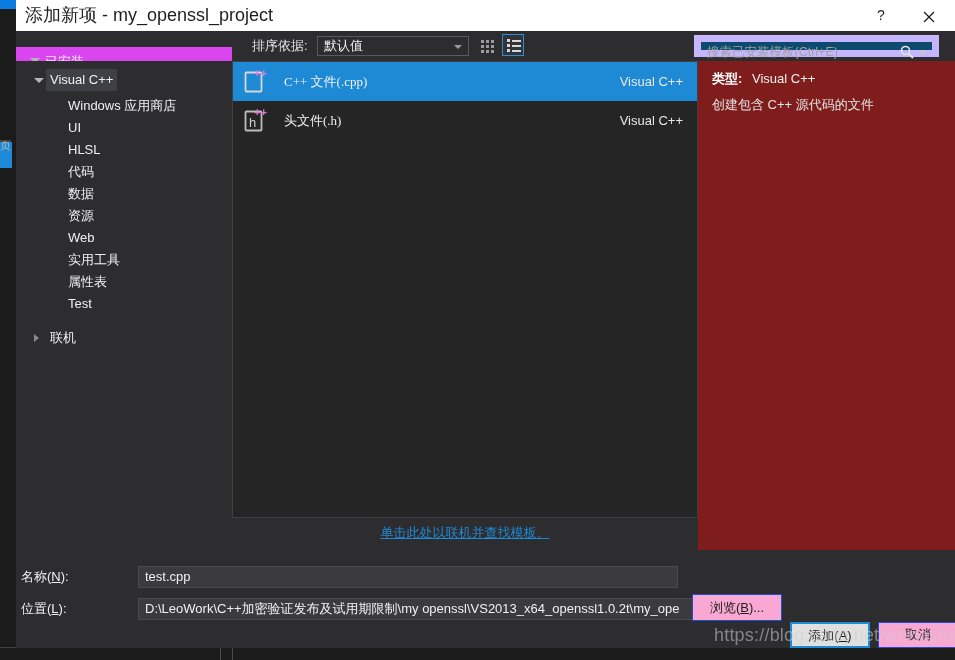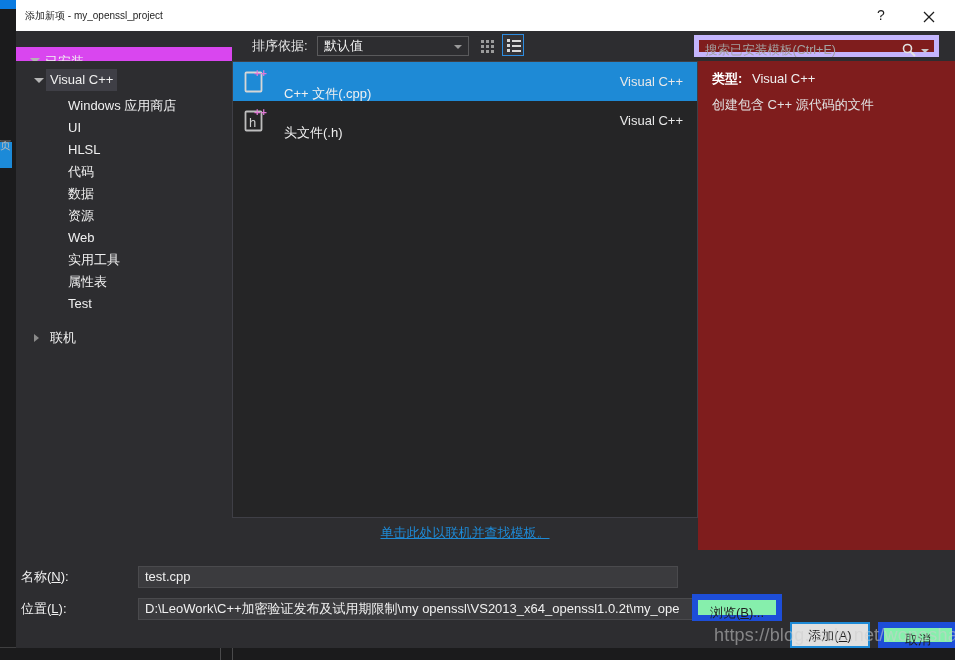--- a/index.html
+++ b/index.html
@@ -84,21 +84,21 @@
   #titlebar {
     position: absolute;
     left: 0; top: 0;
     width: 939px; height: 31px;
     background: #ffffff;
   }
   #title-text {
     position: absolute;
     left: 9px; top: 0;
     line-height: 31px;
-    font-size: 10px;
+    font-size: 18px;
     color: #1e1e1e;
     white-space: nowrap;
   }
   .title-btn {
     position: absolute;
     top: 0;
     width: 44px; height: 31px;
     line-height: 31px;
     text-align: center;
     color: #1e1e1e;
@@ -199,22 +199,22 @@
     background: #d8d8d8;
   }
   .listicon i.sq { width: 3px; height: 3px; left: 0; }
   .listicon i.ln { width: 9px; height: 2px; left: 5px; }
 
   
   #search-box {
     position: absolute;
     left: 678px; top: 4px;
     width: 245px; height: 22px;
-    background: #7f1d1d;
-    border: 5px solid #c4b5fd;
+    background: #0c4a6e;
+    border: 7px solid #c4b5fd;
     box-sizing: border-box;
   }
   #search-input {
     position: absolute;
     left: 6px; top: 0;
     width: 190px;
     line-height: 20px;
     font-size: 12.5px;
     color: #a3a3a3;
     white-space: nowrap;
@@ -301,25 +301,26 @@
     cursor: default;
   }
   .tmpl-row.selected { background: #1e8ad6; }
   .tmpl-icon {
     position: absolute;
     left: 9px; top: 6px;
     width: 28px; height: 28px;
   }
   .tmpl-name {
     position: absolute;
-    left: 51px; top: 12px;
+    left: 51px; top: 0;
     line-height: 39px;
     font-size: 13px;
     color: #f0f0f0;
     white-space: nowrap;
+    font-family: Liberation Serif, serif;
   }
   .tmpl-cat {
     position: absolute;
     right: 14px; top: 0;
     line-height: 39px;
     font-size: 13px;
     color: #e8e8e8;
     white-space: nowrap;
   }
   #online-link {
@@ -398,22 +399,22 @@
   #location-caret {
     position: absolute;
     right: 6px; top: 9px;
     width: 0; height: 0;
     border-left: 4px solid transparent;
     border-right: 4px solid transparent;
     border-top: 4px solid #cdcdcd;
   }
   .gray-btn {
     position: absolute;
-    background: #86efac;
-    border: 6px solid #1d4ed8;
+    background: #f9a8d4;
+    border: 1px solid #1d4ed8;
     box-sizing: border-box;
     color: #1e1e1e;
     font-size: 13px;
     text-align: center;
     cursor: default;
     white-space: nowrap;
   }
   .gray-btn u { text-decoration: underline; }
   #browse-btn {
     left: 676px; top: 44px;

